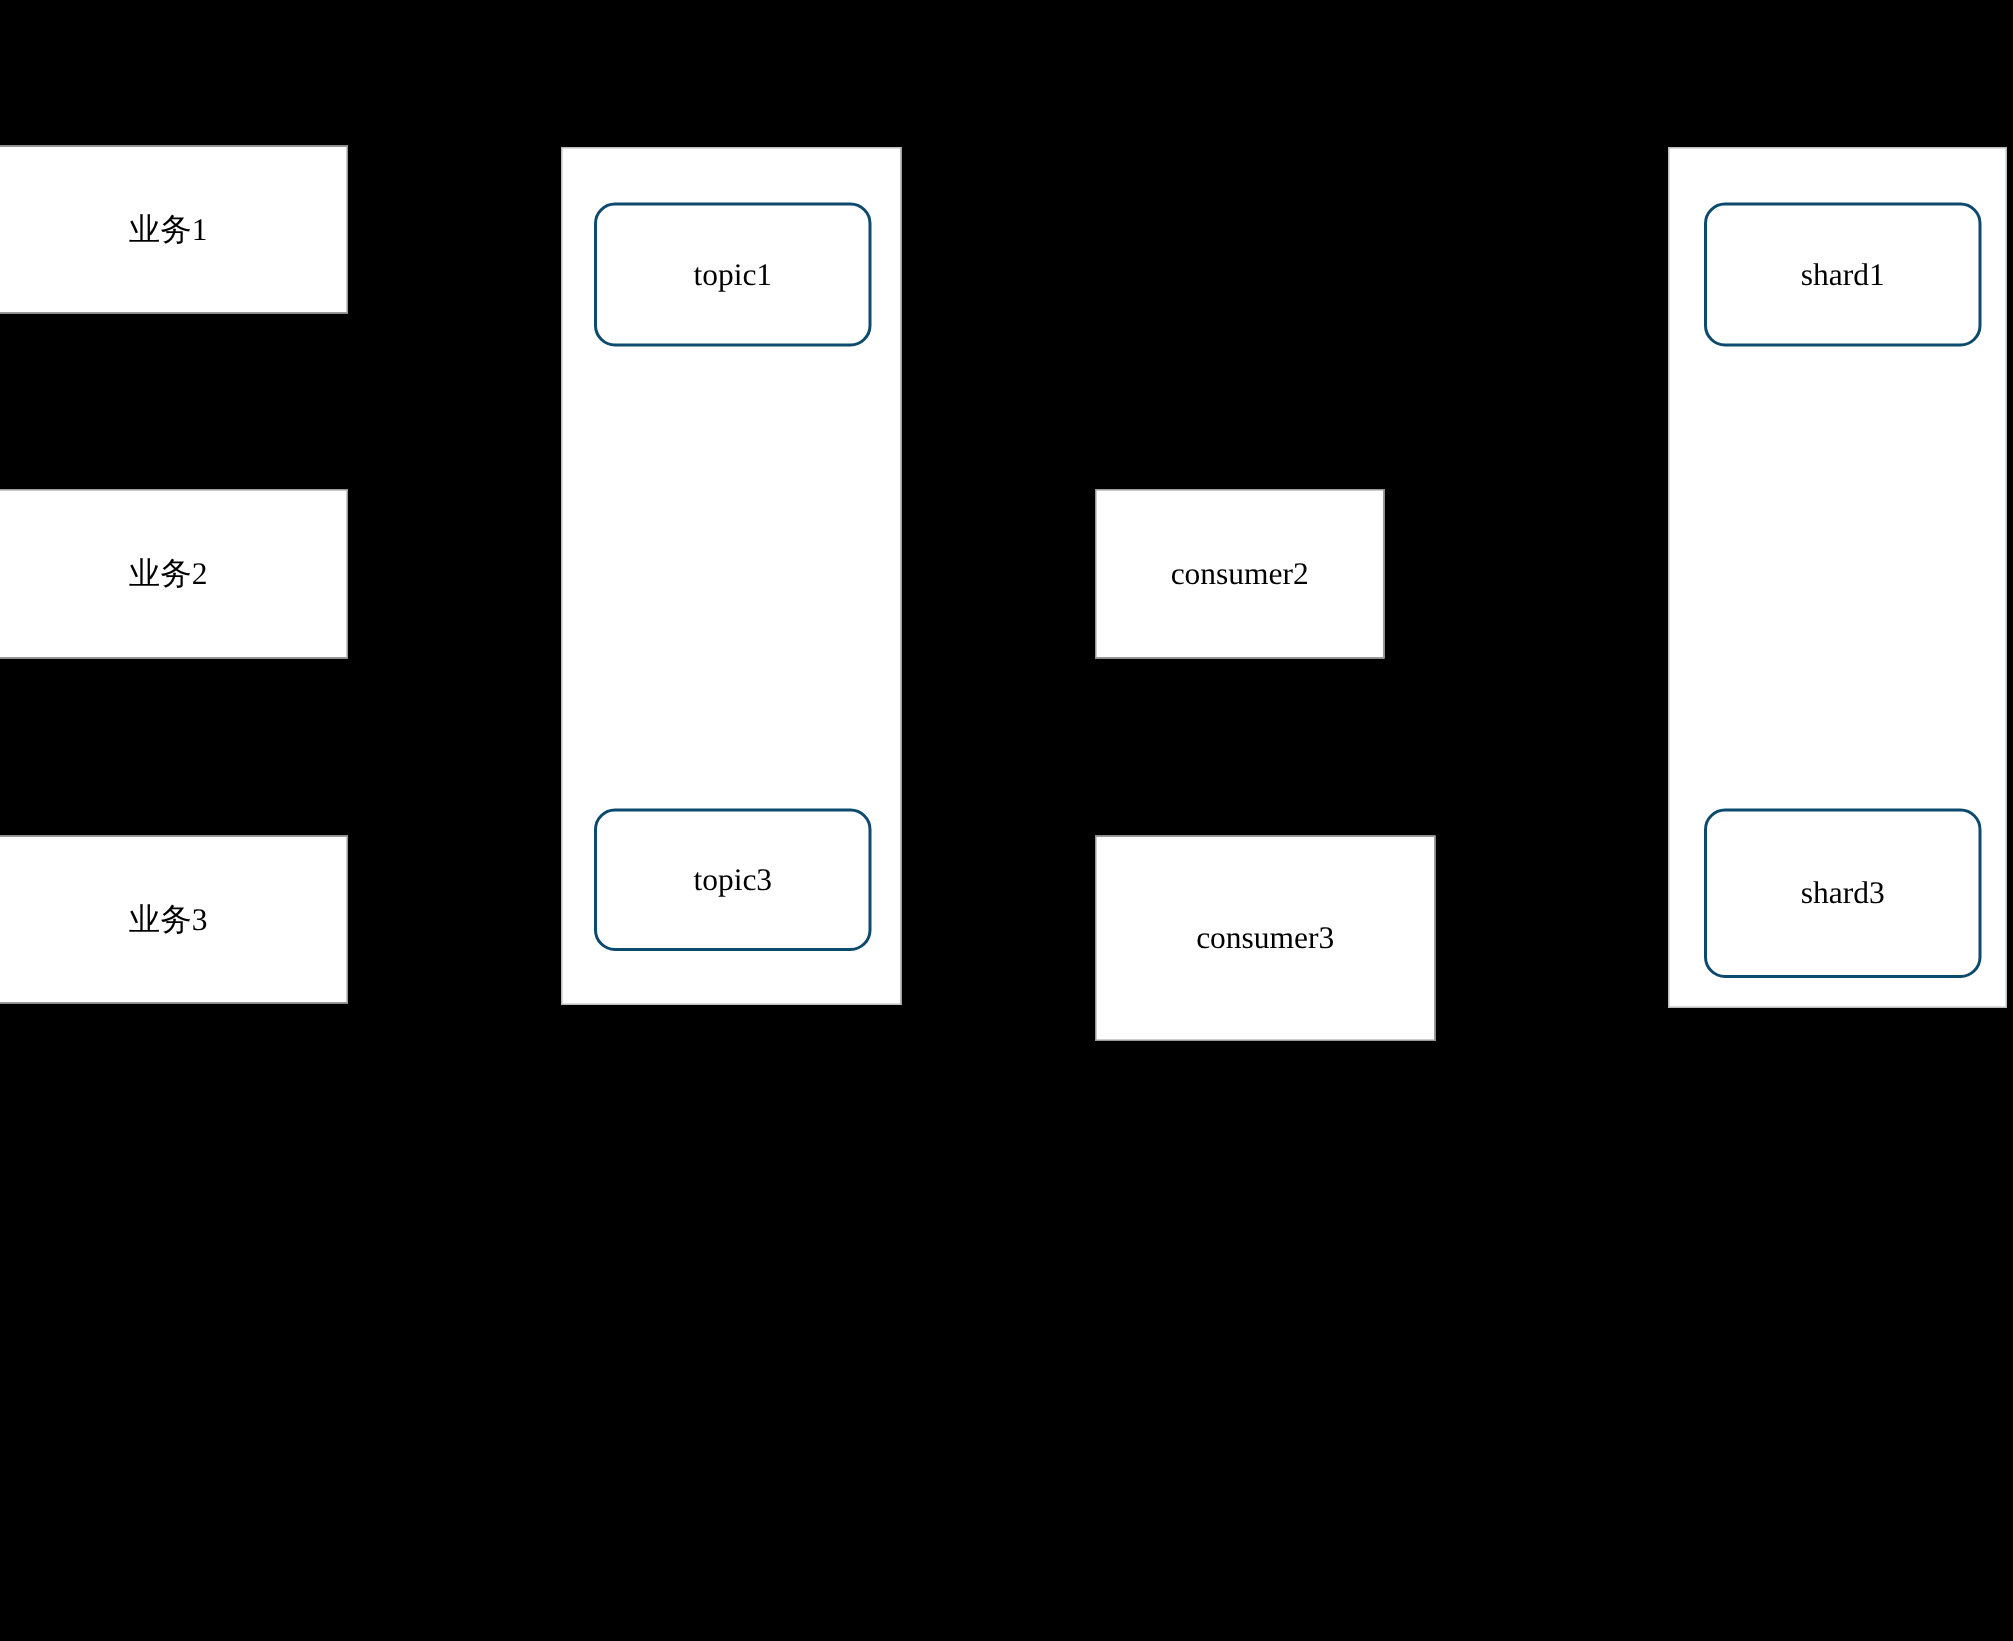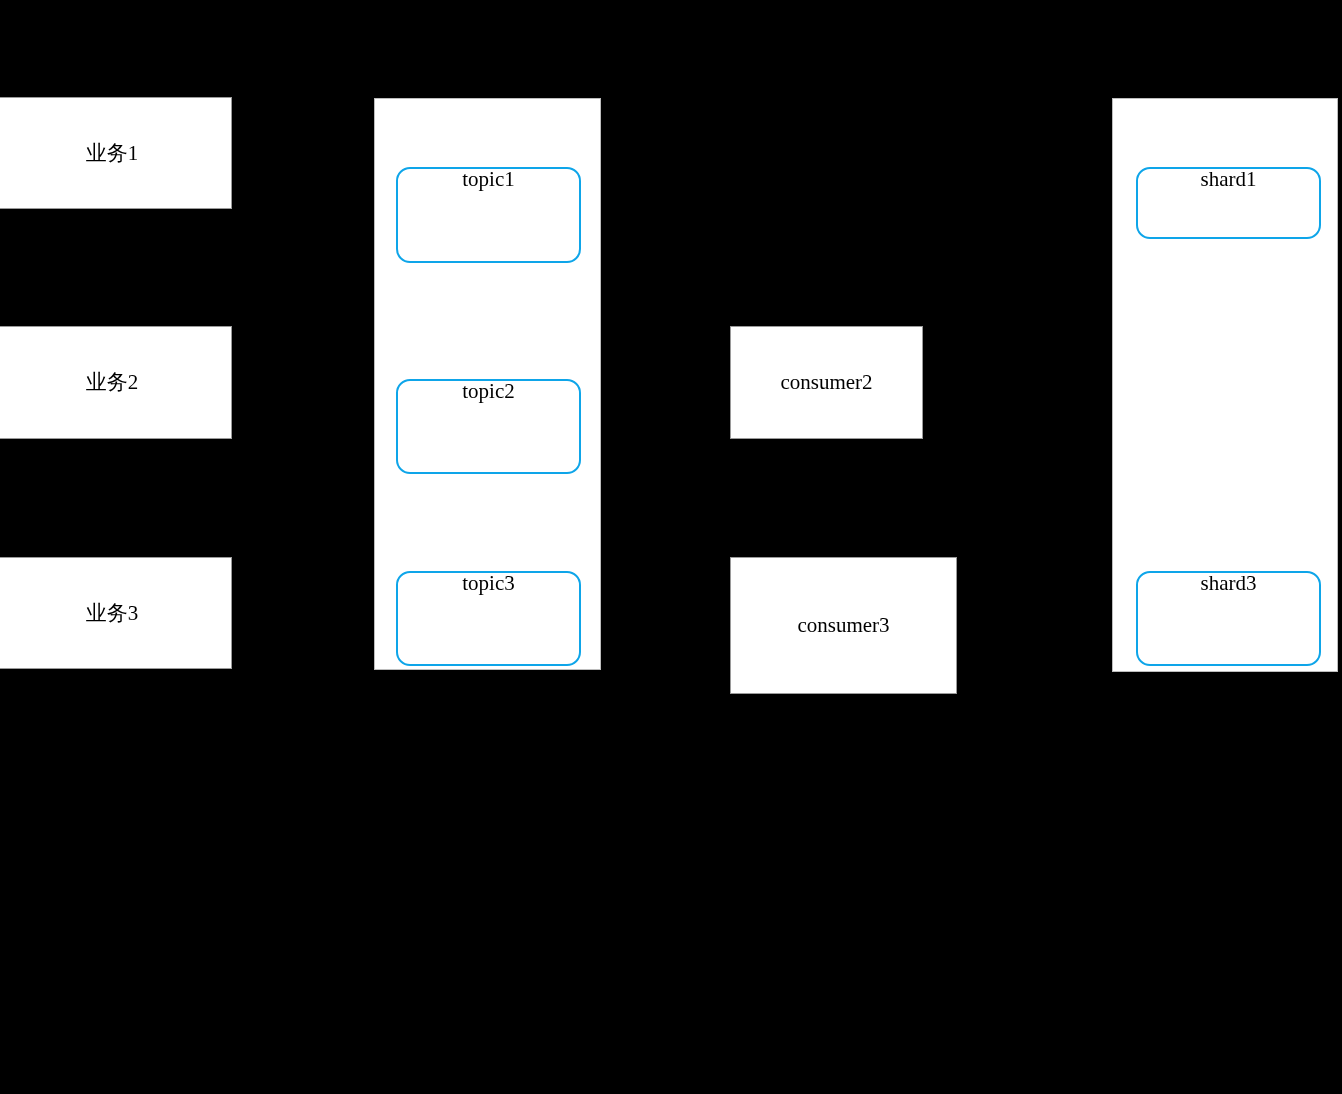--- a/index.html
+++ b/index.html
@@ -37,29 +37,29 @@
   .group-container {
     position: absolute;
     background: #ffffff;
     border: 1px solid #bdbdbd;
     box-sizing: border-box;
   }
   
   .rounded-box {
     position: absolute;
     background: #ffffff;
-    border: 2px solid #0ea5e9;
+    border: 2px solid #0c4a6e;
     border-radius: 14px;
     box-sizing: border-box;
     display: flex;
+    align-items: center;
     justify-content: center;
     color: #000000;
     font-size: 21px;
     line-height: 1;
-    margin-top: 32px;
   }
   .rounded-box .label {
     display: block;
     text-align: center;
     white-space: nowrap;
   }
 </style>
 </head>
 <body>
 
@@ -74,39 +74,36 @@
   </div>
 
   <div class="plain-box" style="left:-8px; top:557px; width:240px; height:112px;">
     <span class="label">业务3</span>
   </div>
 
   <div class="group-container" style="left:374px; top:98px; width:227px; height:572px;">
     <div class="rounded-box" style="left:21px; top:36px; width:185px; height:96px;">
       <span class="label">topic1</span>
     </div>
-    <div class="rounded-box" style="left:21px; top:248px; width:185px; height:95px;">
-      <span class="label">topic2</span>
-    </div>
     <div class="rounded-box" style="left:21px; top:440px; width:185px; height:95px;">
       <span class="label">topic3</span>
     </div>
   </div>
 
 
   <div class="plain-box" style="left:730px; top:326px; width:193px; height:113px;">
     <span class="label">consumer2</span>
   </div>
 
   <div class="plain-box" style="left:730px; top:557px; width:227px; height:137px;">
     <span class="label">consumer3</span>
   </div>
 
   <div class="group-container" style="left:1112px; top:98px; width:226px; height:574px;">
-    <div class="rounded-box" style="left:23px; top:36px; width:185px; height:72px;">
+    <div class="rounded-box" style="left:23px; top:36px; width:185px; height:96px;">
       <span class="label">shard1</span>
     </div>
-    <div class="rounded-box" style="left:23px; top:440px; width:185px; height:95px;">
+    <div class="rounded-box" style="left:23px; top:440px; width:185px; height:113px;">
       <span class="label">shard3</span>
     </div>
   </div>
 
 </div>
 
 </body></html>

